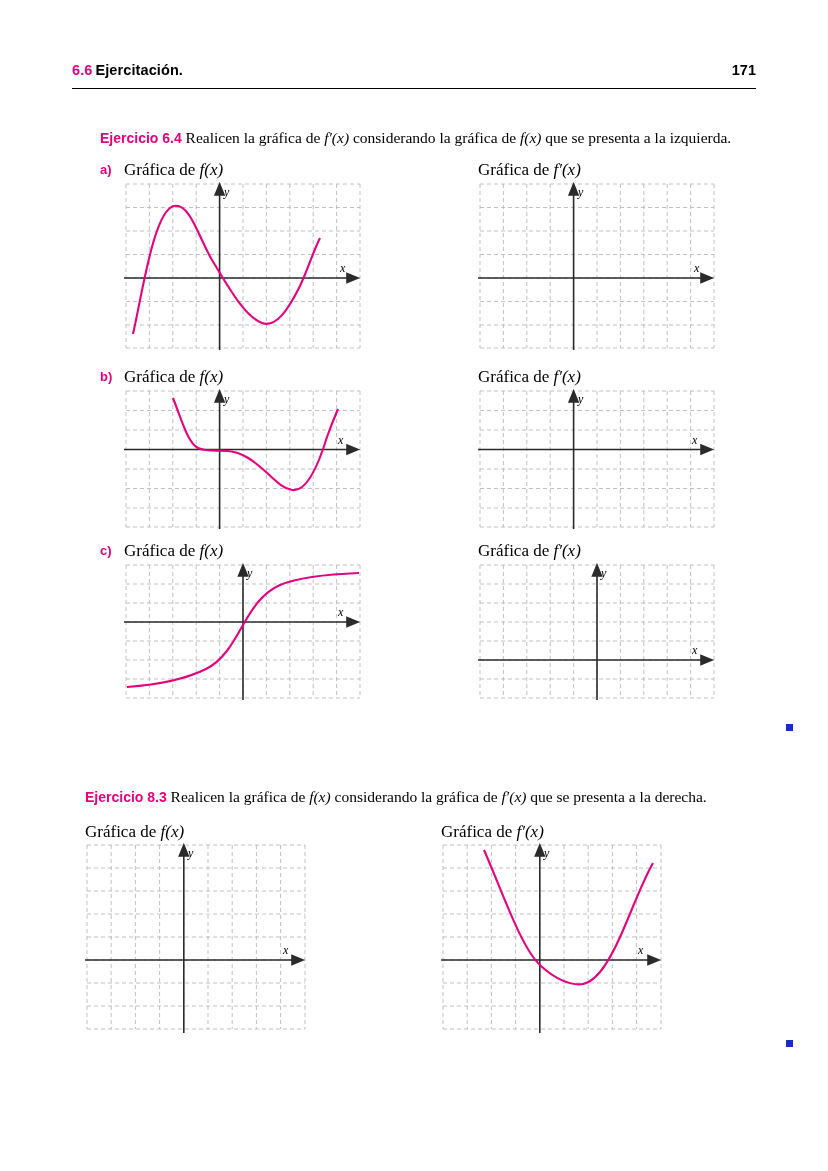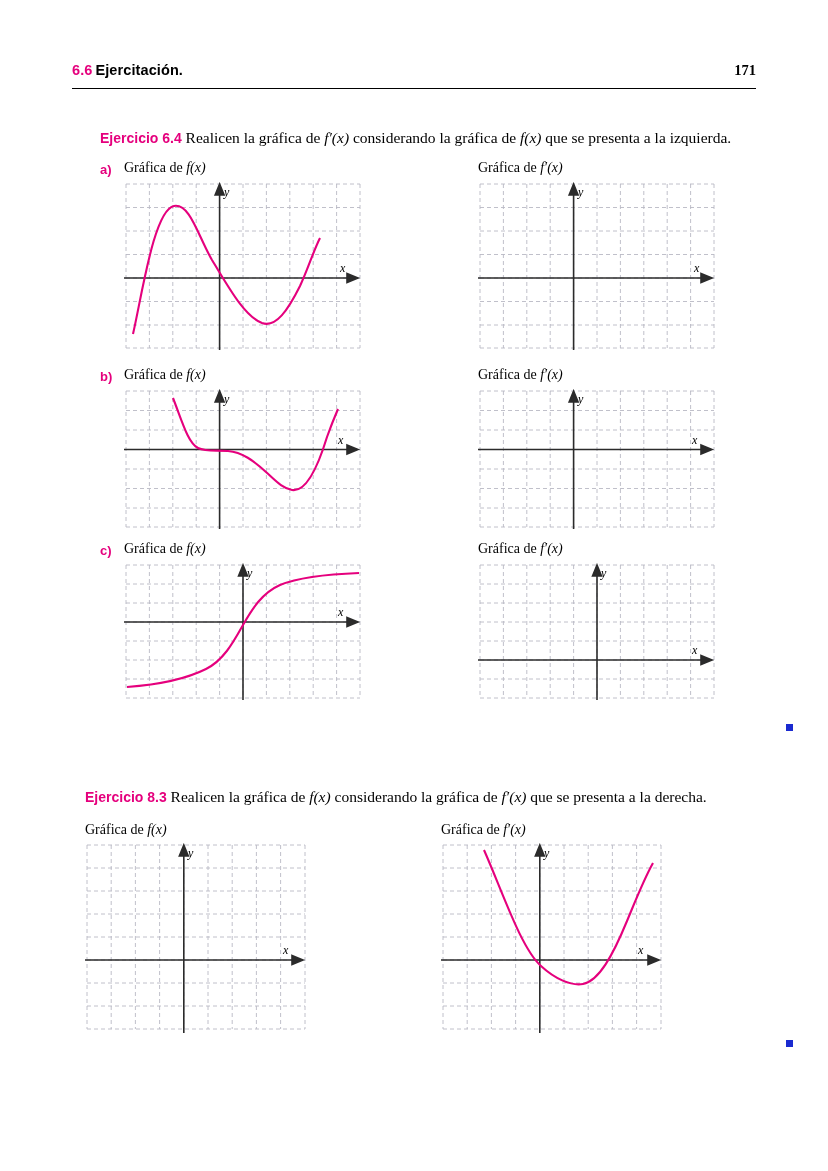--- a/index.html
+++ b/index.html
@@ -47,21 +47,21 @@
   .sec-title {
     color: #000000;
     font-family: "Liberation Sans", sans-serif;
     font-weight: bold;
     margin-left: 3px;
   }
   .header-right {
     position: absolute;
     right: 0;
     top: 0;
-    font-family: Liberation Serif, serif;
+    font-family: Liberation Sans, sans-serif;
     font-size: 14.5px;
     font-weight: bold;
   }
   .header-rule {
     position: absolute;
     left: 72px;
     top: 88px;
     width: 684px;
     height: 1.4px;
     background: #000000;
@@ -94,21 +94,21 @@
   .part-label {
     position: absolute;
     color: #e5007d;
     font-family: "Liberation Sans", sans-serif;
     font-weight: bold;
     font-size: 13px;
   }
   .caption {
     position: absolute;
     font-family: "Liberation Serif", serif;
-    font-size: 14px;
+    font-size: 17px;
     white-space: nowrap;
   }
 
   
   .graph {
     position: absolute;
   }
   .graph svg {
     display: block;
   }

